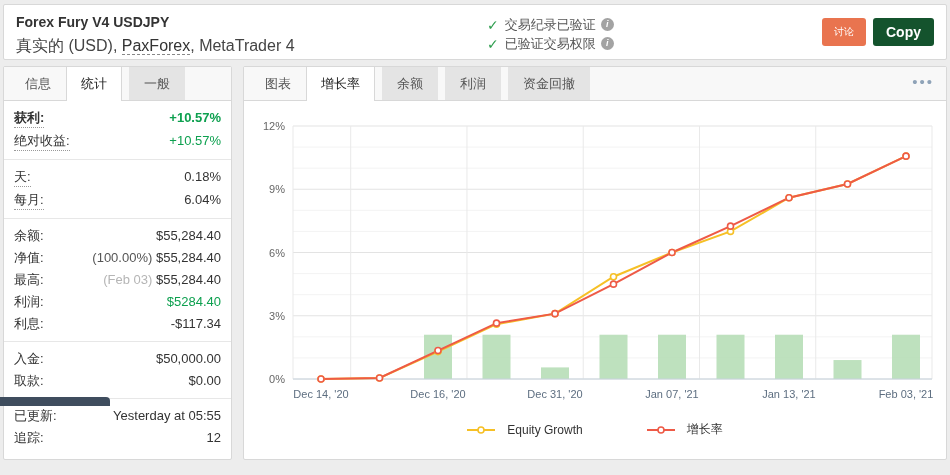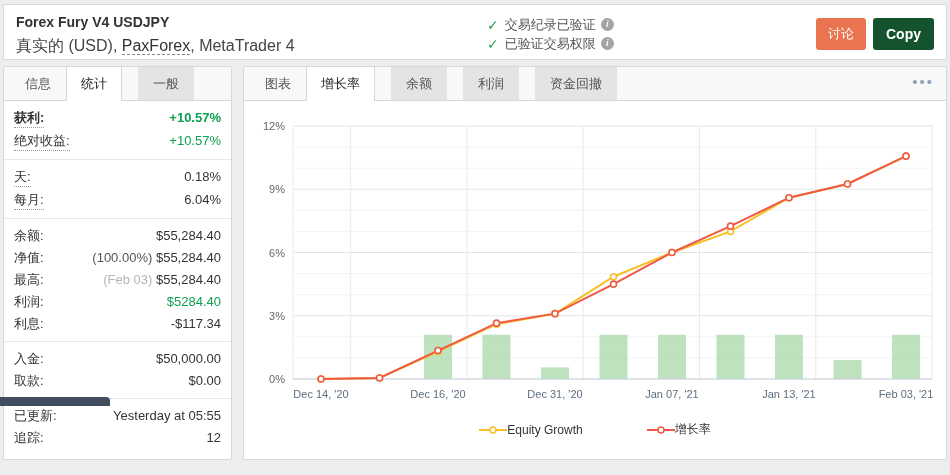--- a/index.html
+++ b/index.html
@@ -16,29 +16,29 @@
   .broker-link { color:#333; text-decoration:none; border-bottom:1px dashed #888; cursor:pointer; }
   .verify { position:absolute; left:483px; top:10px; }
   .v-row { display:flex; align-items:center; height:19px; font-size:13px; color:#555; }
   .v-check { color:#2f9e4f; font-weight:bold; font-size:14px; margin-right:6px; }
   .v-info { display:inline-block; width:13px; height:13px; margin-left:5px; border-radius:50%;
             background:#a3a3a3; color:#fff; font-size:9px; line-height:13px; text-align:center;
             font-style:italic; font-weight:bold; }
   .h-buttons { position:absolute; right:12px; top:13px; display:flex; }
   .btn { display:inline-block; border:none; border-radius:3px; color:#fff; cursor:pointer;
          font-family:inherit; }
-  .btn-discuss { background:#e9744f; font-size:13px; padding:7px 12px; }
+  .btn-discuss { background:#e9744f; font-size:10px; padding:7px 12px; }
   .btn-copy { background:#14532d; font-size:14px; font-weight:bold; padding:6px 13px; margin-left:7px; }
 
   
   .tabbar { position:relative; display:flex; align-items:flex-end; height:34px; background:#f8f8f8;
             border-bottom:1px solid #d8d8d8; padding-left:6px; }
   .tab { height:33px; line-height:33px; padding:0 14px; font-size:13px; color:#555; cursor:pointer;
          border-left:1px solid transparent; border-right:1px solid transparent; white-space:nowrap; }
-  .tab.gray { background:#e4e4e4; margin-left:16px; }
+  .tab.gray { background:#e4e4e4; margin-left:7px; }
   .tab.active { height:34px; margin-bottom:-1px; background:#fff; border-left:1px solid #d8d8d8;
                 border-right:1px solid #d8d8d8; color:#222; }
   .more { position:absolute; right:12px; top:6px; color:#8fa3b8; font-size:15px; letter-spacing:2px;
           cursor:pointer; }
 
   
   .stats { left:3px; top:66px; width:229px; height:394px; }
   .stat-body { padding:6px 0 0 0; }
   .srow { display:flex; justify-content:space-between; align-items:flex-start; padding:2px 10px;
           font-size:13px; line-height:18px; }
@@ -49,21 +49,21 @@
   .srow .val.green { color:#0da04f; }
   .srow .val.b { font-weight:bold; }
   .pfx { color:#555; }
   .pfx.light { color:#b5b5b5; }
   .sdiv { border-top:1px solid #e7e7e7; margin:6px 0; }
 
   
   .chartp { left:243px; top:66px; width:704px; height:394px; }
   .chart-wrap { position:relative; }
   .legend { display:flex; justify-content:center; gap:64px; margin-top:8px; }
-  .leg-item { display:flex; align-items:center; gap:0; font-size:12px; color:#333; cursor:pointer; }
+  .leg-item { display:flex; align-items:center; gap:12px; font-size:12px; color:#333; cursor:pointer; }
 
   
   .stub { position:absolute; left:0; bottom:0; width:110px; height:9px; background:#3f4d5e;
           border-top-right-radius:4px; }
 </style>
 </head>
 <body>
 
 <div class="page">
 

